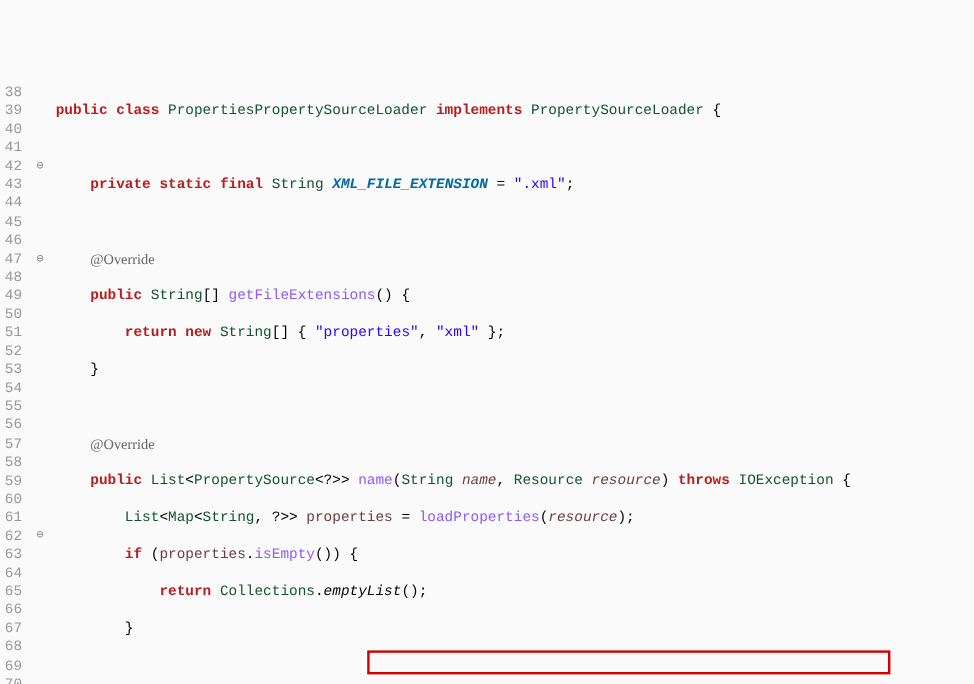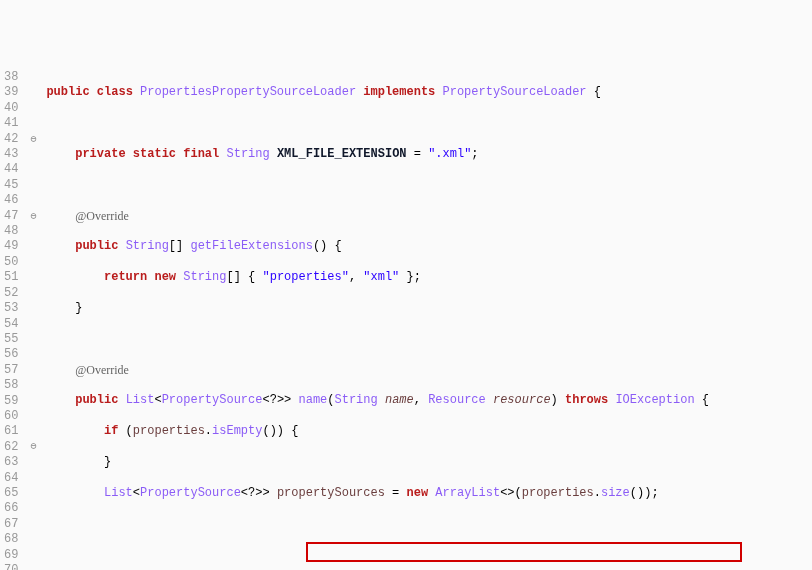--- a/index.html
+++ b/index.html
@@ -35,22 +35,22 @@
       display: block;
       height: 15.4px;
     }
     .code {
       padding-left: 6px;
       line-height: 15.4px;
     }
     .code-line { height: 15.4px; }
     .kw { color: #b91c1c; font-weight: bold; }
     .str { color: #2a00ff; }
-    .type { color: #8b5cf6; }
-    .const { color: #0f172a; font-weight: bold; }
+    .type { color: #14532d; }
+    .const { color: #0369a1; font-style: italic; font-weight: bold; }
     .method { color: #8b5cf6; }
     .anno { color: #646464; font-family: Liberation Serif, serif; }
     .param { color: #6a3e3e; font-style: italic; text-align: right; }
     .local { color: #6a3e3e; }
     .staticm { font-style: italic; color: #000; }
     .highlight-box {
       position: absolute;
       border: 2px solid #d00000;
       pointer-events: none;
       z-index: 10;
@@ -107,23 +107,24 @@
 <div class="code-line"></div>
 <div class="code-line">    <span class="kw">private</span> <span class="kw">static</span> <span class="kw">final</span> <span class="type">String</span> <span class="const">XML_FILE_EXTENSION</span> = <span class="str">".xml"</span>;</div>
 <div class="code-line"></div>
 <div class="code-line">    <span class="anno">@Override</span></div>
 <div class="code-line">    <span class="kw">public</span> <span class="type">String</span>[] <span class="method">getFileExtensions</span>() {</div>
 <div class="code-line">        <span class="kw">return</span> <span class="kw">new</span> <span class="type">String</span>[] { <span class="str">"properties"</span>, <span class="str">"xml"</span> };</div>
 <div class="code-line">    }</div>
 <div class="code-line"></div>
 <div class="code-line">    <span class="anno">@Override</span></div>
 <div class="code-line">    <span class="kw">public</span> <span class="type">List</span>&lt;<span class="type">PropertySource</span>&lt;?&gt;&gt; <span class="method">name</span>(<span class="type">String</span> <span class="param">name</span>, <span class="type">Resource</span> <span class="param">resource</span>) <span class="kw">throws</span> <span class="type">IOException</span> {</div>
+<div class="code-line">        <span class="type">List</span>&lt;<span class="type">Map</span>&lt;<span class="type">String</span>, ?&gt;&gt; <span class="local">properties</span> = <span class="method">loadProperties</span>(<span class="param">resource</span>);</div>
 <div class="code-line">        <span class="kw">if</span> (<span class="local">properties</span>.<span class="method">isEmpty</span>()) {</div>
+<div class="code-line">            <span class="kw">return</span> <span class="type">Collections</span>.<span class="staticm">emptyList</span>();</div>
 <div class="code-line">        }</div>
-<div class="code-line">        <span class="type">List</span>&lt;<span class="type">PropertySource</span>&lt;?&gt;&gt; <span class="local">propertySources</span> = <span class="kw">new</span> <span class="type">ArrayList</span>&lt;&gt;(<span class="local">properties</span>.<span class="method">size</span>());</div>
 
 
 
 
 
 
 
 
 
 

